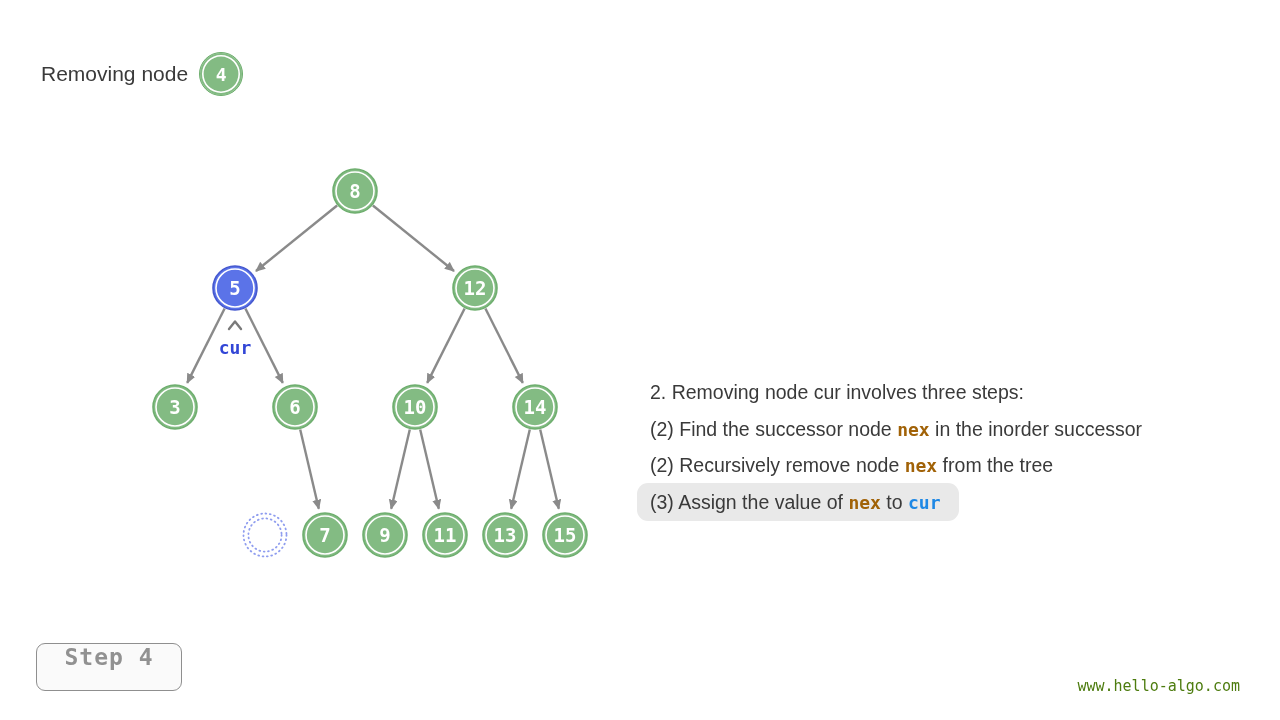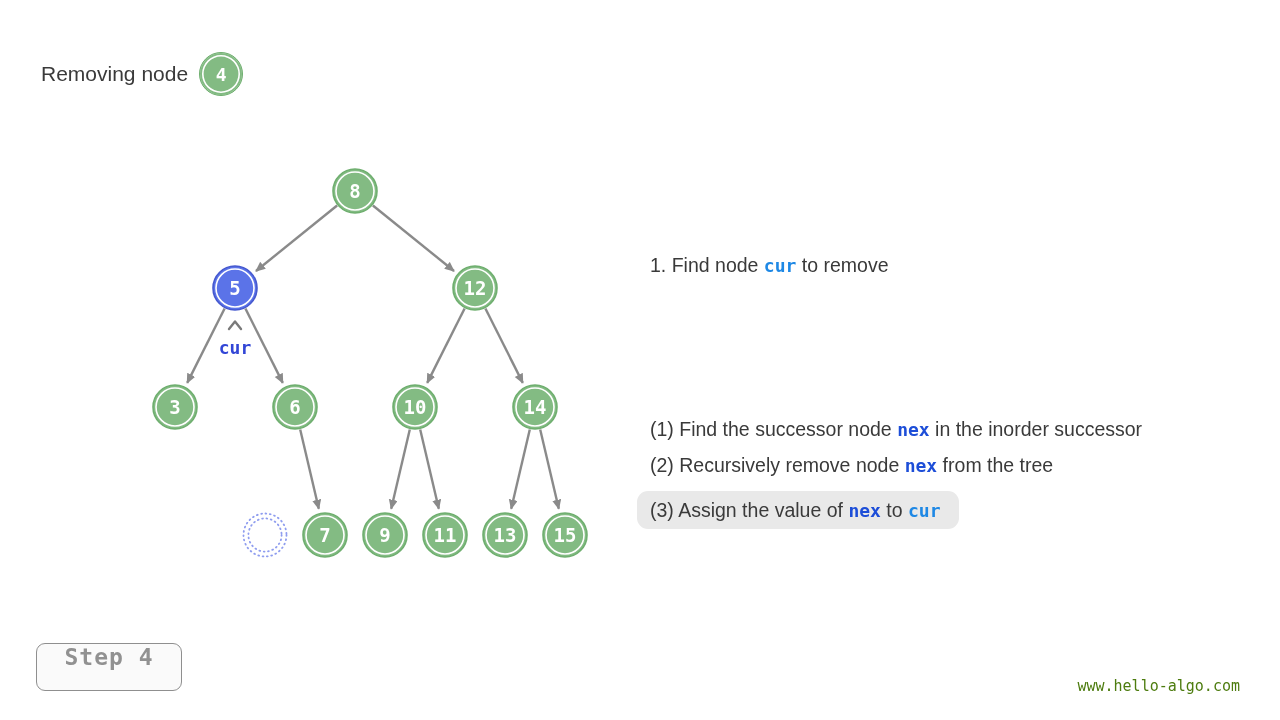--- a/index.html
+++ b/index.html
@@ -39,25 +39,24 @@
     text-anchor:middle;
   }
 
   
   .panel-line {
     position:absolute; left:650px; white-space:nowrap;
     font-size:19.5px; line-height:24px; color:#3a3a3a;
   }
   .kw { font:bold 18px "DejaVu Sans Mono", monospace; }
   .kw.cur { color:#1e88e5; }
-  .kw.nex { color:#1d4ed8; }
+  .kw.nex { color:#a16207; }
   .highlight {
     left:637px; background:#e9e9e9; border-radius:11px;
     padding:7px 18px 7px 13px;
-    margin-top:8px;
   }
 
   
   .step-box {
     position:absolute; left:36px; top:643px; width:146px; height:48px;
     background:#fafafa; border:1.5px solid #8f8f8f; border-radius:9px;
     display:flex; align-items:flex-start; justify-content:center;
     color:#919191; font:bold 23px "DejaVu Sans Mono", monospace;
     letter-spacing:1px;
   }
@@ -162,25 +161,23 @@
     <g class="node green" transform="translate(565,535)">
       <circle class="outer" r="22"></circle>
         <circle class="ring" r="19"></circle>
       <text dy=".35em">15</text>
     </g>
 
     <polyline points="229,329 235,321.5 241,329" fill="none" stroke="#7a7a7a" stroke-width="2.4" stroke-linejoin="round" stroke-linecap="round"></polyline>
     <text class="ptr-label" x="235" y="354">cur</text>
   </svg>
 
-  <div class="panel-line" style="top:253px">
-    <span>1. Find node </span><span class="kw cur">cur</span><span> to remove</span>
-  </div>
+  <div class="panel-line" style="top:380px">2. Removing node cur involves three steps:</div>
   <div class="panel-line" style="top:417px">
-    <span>(1) Find the successor node </span><span class="kw nex">nex</span><span> in the inorder successor</span>
+    <span>(2) Find the successor node </span><span class="kw nex">nex</span><span> in the inorder successor</span>
   </div>
   <div class="panel-line" style="top:453px">
     <span>(2) Recursively remove node </span><span class="kw nex">nex</span><span> from the tree</span>
   </div>
   <div class="panel-line highlight" style="top:483px">
     <span>(3) Assign the value of </span><span class="kw nex">nex</span><span> to </span><span class="kw cur">cur</span>
   </div>
 
   <div class="step-box">
     <span>Step 4</span>

